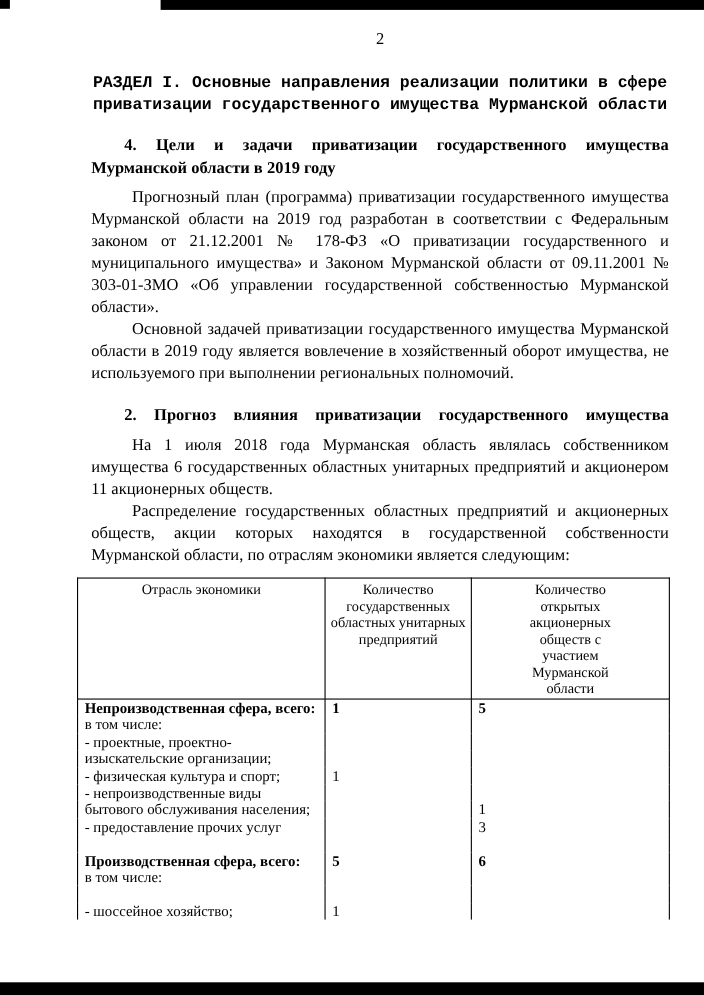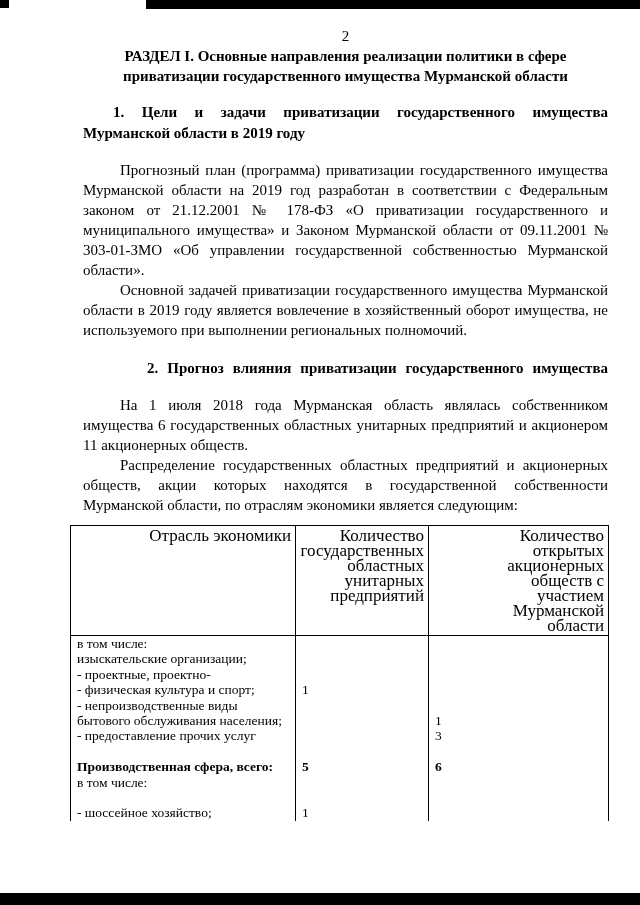--- a/index.html
+++ b/index.html
@@ -18,66 +18,68 @@
   .artifact { position: absolute; background: #000; }
   .artifact.corner { left: 0; top: 0; width: 9px; height: 8px; }
   .artifact.topbar { left: 146px; right: 0; top: 0; height: 9px; }
   .artifact.bottombar { left: 0; right: 0; bottom: 0; height: 12px; }
 
   .content { position: absolute; left: 83px; top: 0; width: 525px; }
 
   .page-number { margin-top: 26px; text-align: center; font-size: 15px; line-height: 20px; }
 
   .doc-title {
+    margin-top: 20px;
     text-align: center;
     font-weight: bold;
     font-size: 15px;
     line-height: 20px;
+    font-family: Liberation Mono, monospace;
   }
 
   .section-heading {
     font-weight: bold;
     font-size: 15px;
     line-height: 21px;
   }
   .section-heading.s1 { margin-top: 16px; }
-  .section-heading.s2 { margin-top: 18px; margin-left: 34px; }
+  .section-heading.s2 { margin-top: 18px; }
   .h-line1 {
     text-indent: 30px;
     text-align: justify;
     text-align-last: justify;
   }
 
   .para {
     margin: 0;
     font-size: 15px;
     line-height: 20px;
     text-align: justify;
     text-indent: 37px;
   }
-  .para.after-heading { margin-top: 16px; }
+  .para.after-heading { margin-top: 6px; }
 
   .doc-table {
     border-collapse: collapse;
     table-layout: fixed;
     width: 538px;
     margin-left: -13px;
     margin-top: 10px;
     border: 1.5px solid #000;
     border-bottom: none;
   }
   .doc-table col.c1 { width: 225px; }
   .doc-table col.c2 { width: 133px; }
   .doc-table col.c3 { width: 180px; }
   .doc-table th {
     border: 1.5px solid #000;
     vertical-align: top;
-    text-align: right;
+    text-align: center;
     font-weight: normal;
-    font-size: 17px;
+    font-size: 13px;
     line-height: 15px;
     padding: 2px 4px;
     white-space: pre-line;
   }
   .doc-table td {
     border-left: 1.5px solid #000;
     border-right: 1.5px solid #000;
     vertical-align: top;
     font-size: 13.5px;
     line-height: 15.4px;
@@ -96,21 +98,21 @@
 
   <div class="content">
     <div class="page-number">2</div>
 
     <div class="doc-title">
       <div class="title-line">РАЗДЕЛ I.  Основные направления реализации политики в сфере</div>
       <div class="title-line">приватизации государственного имущества Мурманской области</div>
     </div>
 
     <div class="section-heading s1">
-      <div class="h-line1">1. Цели и задачи приватизации государственного имущества</div>
+      <div class="h-line1">4. Цели и задачи приватизации государственного имущества</div>
       <div class="h-line2">Мурманской области в 2019 году</div>
     </div>
 
     <p class="para after-heading">Прогнозный план (программа) приватизации государственного имущества Мурманской области на 2019 год разработан в соответствии с Федеральным законом от 21.12.2001 № 178-ФЗ «О приватизации государственного и муниципального имущества» и Законом Мурманской области от 09.11.2001 № 303-01-ЗМО «Об управлении государственной собственностью Мурманской области».</p>
     <p class="para">Основной задачей приватизации государственного имущества Мурманской области в 2019 году является вовлечение в хозяйственный оборот имущества, не используемого при выполнении региональных полномочий.</p>
 
     <div class="section-heading s2">
       <div class="h-line1">2. Прогноз влияния приватизации государственного имущества</div>
     </div>
 
@@ -133,32 +135,37 @@
             <th>Количество
 открытых
 акционерных
 обществ с
 участием
 Мурманской
 области</th>
           </tr>
       </thead>
       <tbody id="table-body">
+          <tr class="bold">
+            <td>Непроизводственная сфера, всего:</td>
+            <td>1</td>
+            <td>5</td>
+          </tr>
           <tr>
             <td>в том числе:</td>
             <td></td>
             <td></td>
           </tr>
           <tr>
+            <td>- проектные, проектно-</td>
+            <td></td>
+            <td></td>
+          </tr>
+          <tr>
             <td>изыскательские организации;</td>
-            <td></td>
-            <td></td>
-          </tr>
-          <tr>
-            <td>- проектные, проектно-</td>
             <td></td>
             <td></td>
           </tr>
           <tr>
             <td>- физическая культура и спорт;</td>
             <td>1</td>
             <td></td>
           </tr>
           <tr>
             <td>- непроизводственные виды</td>

